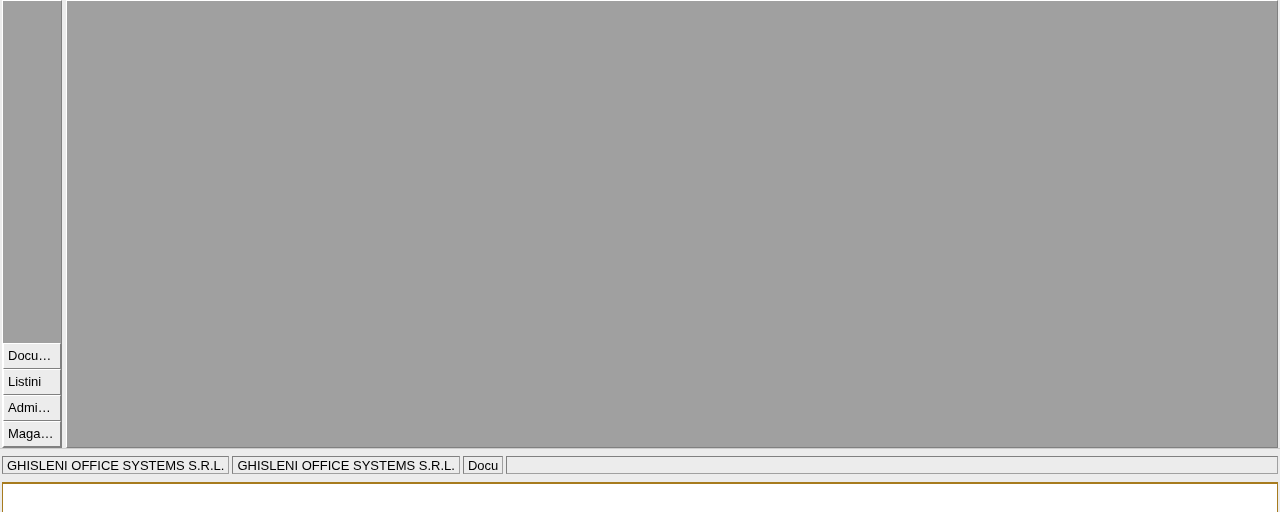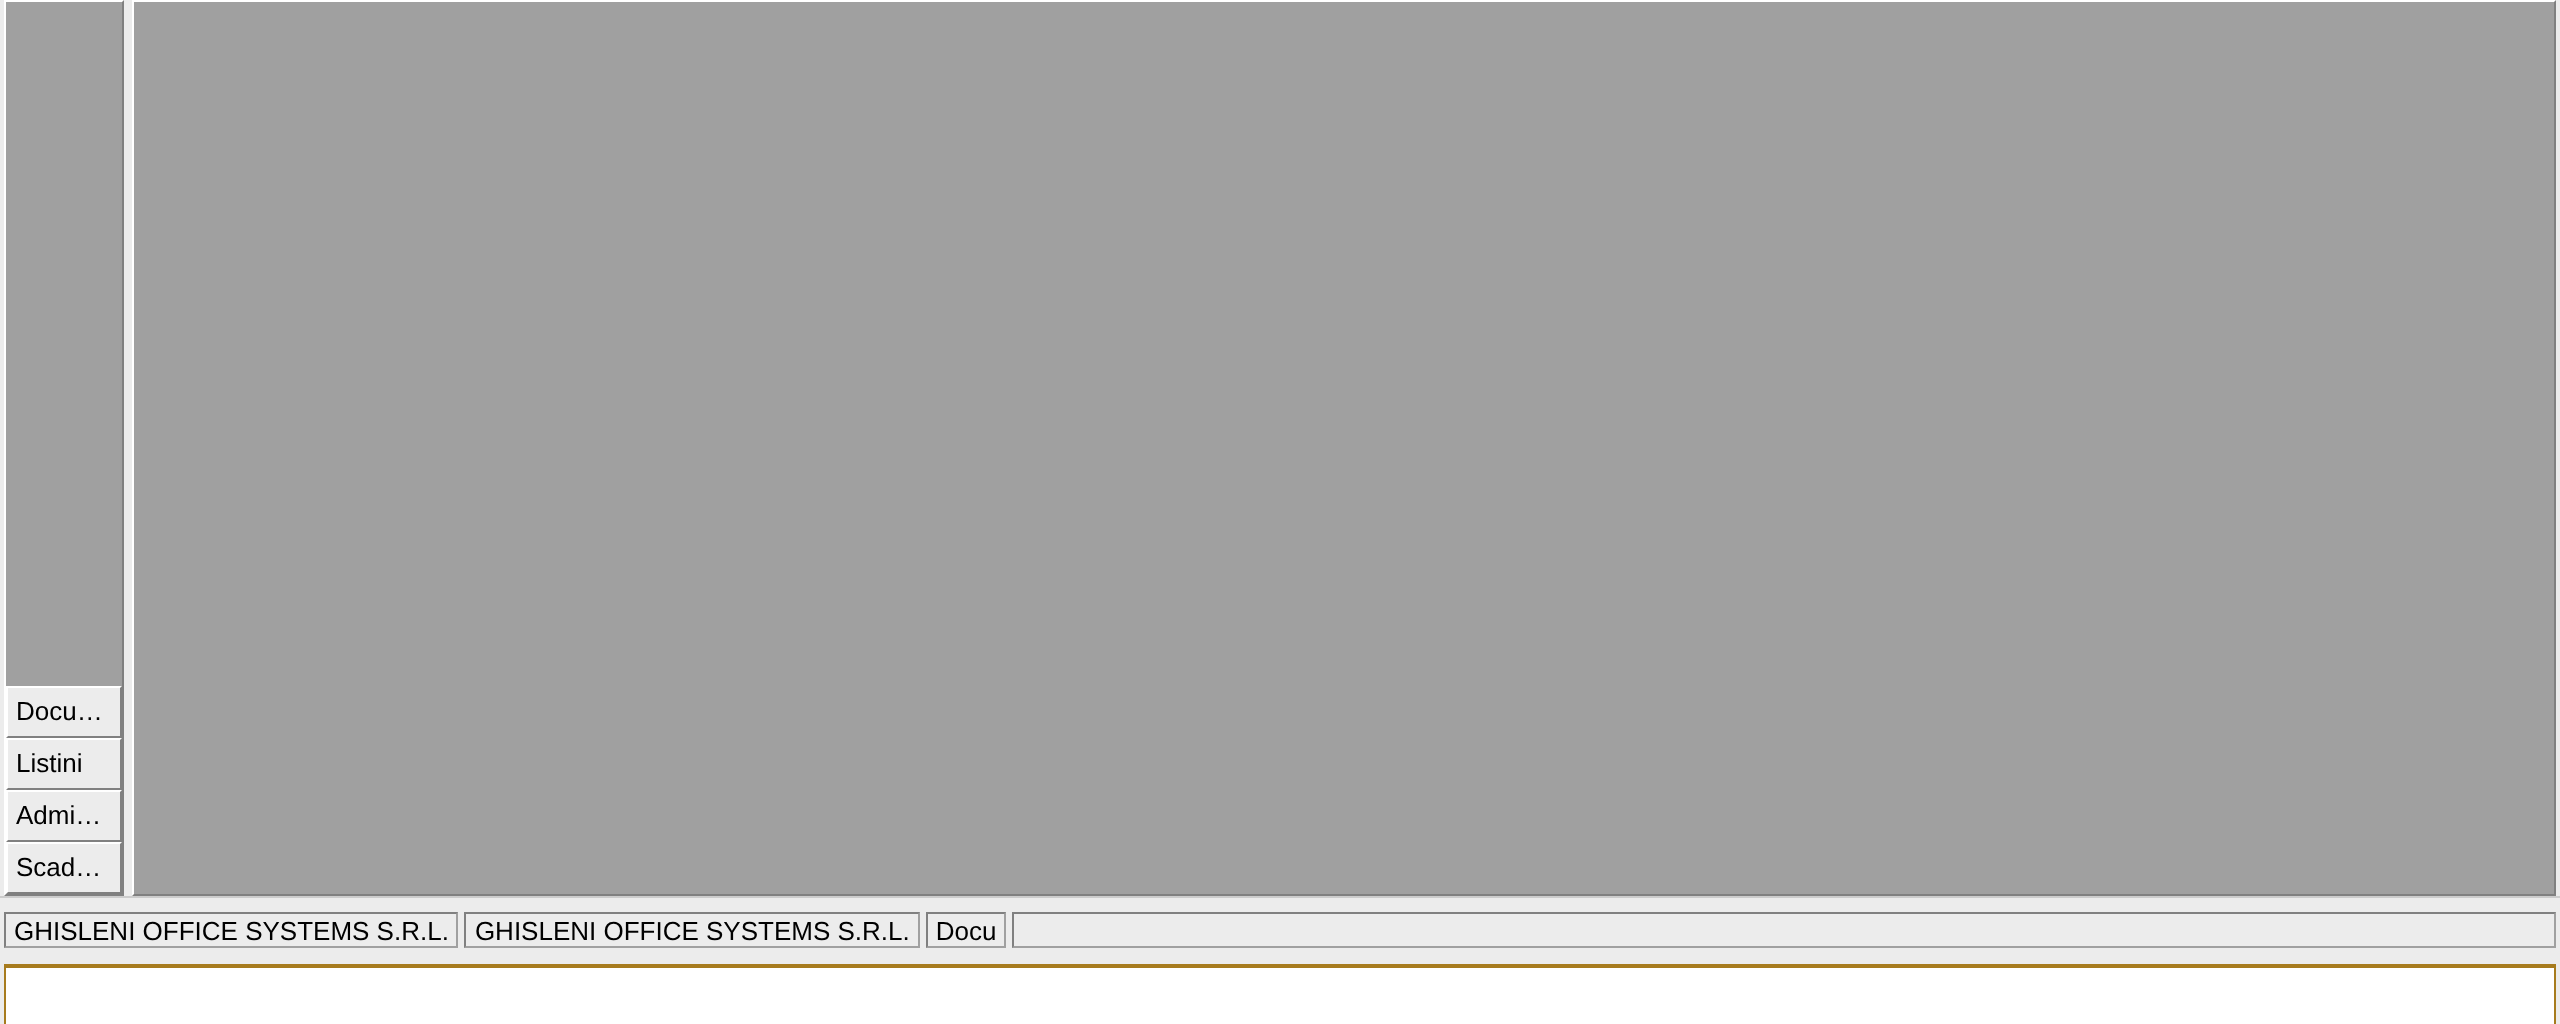--- a/index.html
+++ b/index.html
@@ -112,21 +112,21 @@
 </head>
 <body>
 
 <div class="main-area">
   <div class="sidebar">
     <div class="sidebar-content"></div>
     <div class="sidebar-items">
       <div class="sidebar-item">Docu…</div>
       <div class="sidebar-item">Listini</div>
       <div class="sidebar-item">Admin…</div>
-      <div class="sidebar-item">Scade…</div>
+      <div class="sidebar-item">Maga…</div>
     </div>
   </div>
   <div class="content-area"></div>
 </div>
 
 <div class="status-bar">
   <div class="status-cell">GHISLENI OFFICE SYSTEMS S.R.L.</div>
   <div class="status-cell">GHISLENI OFFICE SYSTEMS S.R.L.</div>
   <div class="status-cell">Docu</div>
   <div class="status-cell-spacer"></div>

